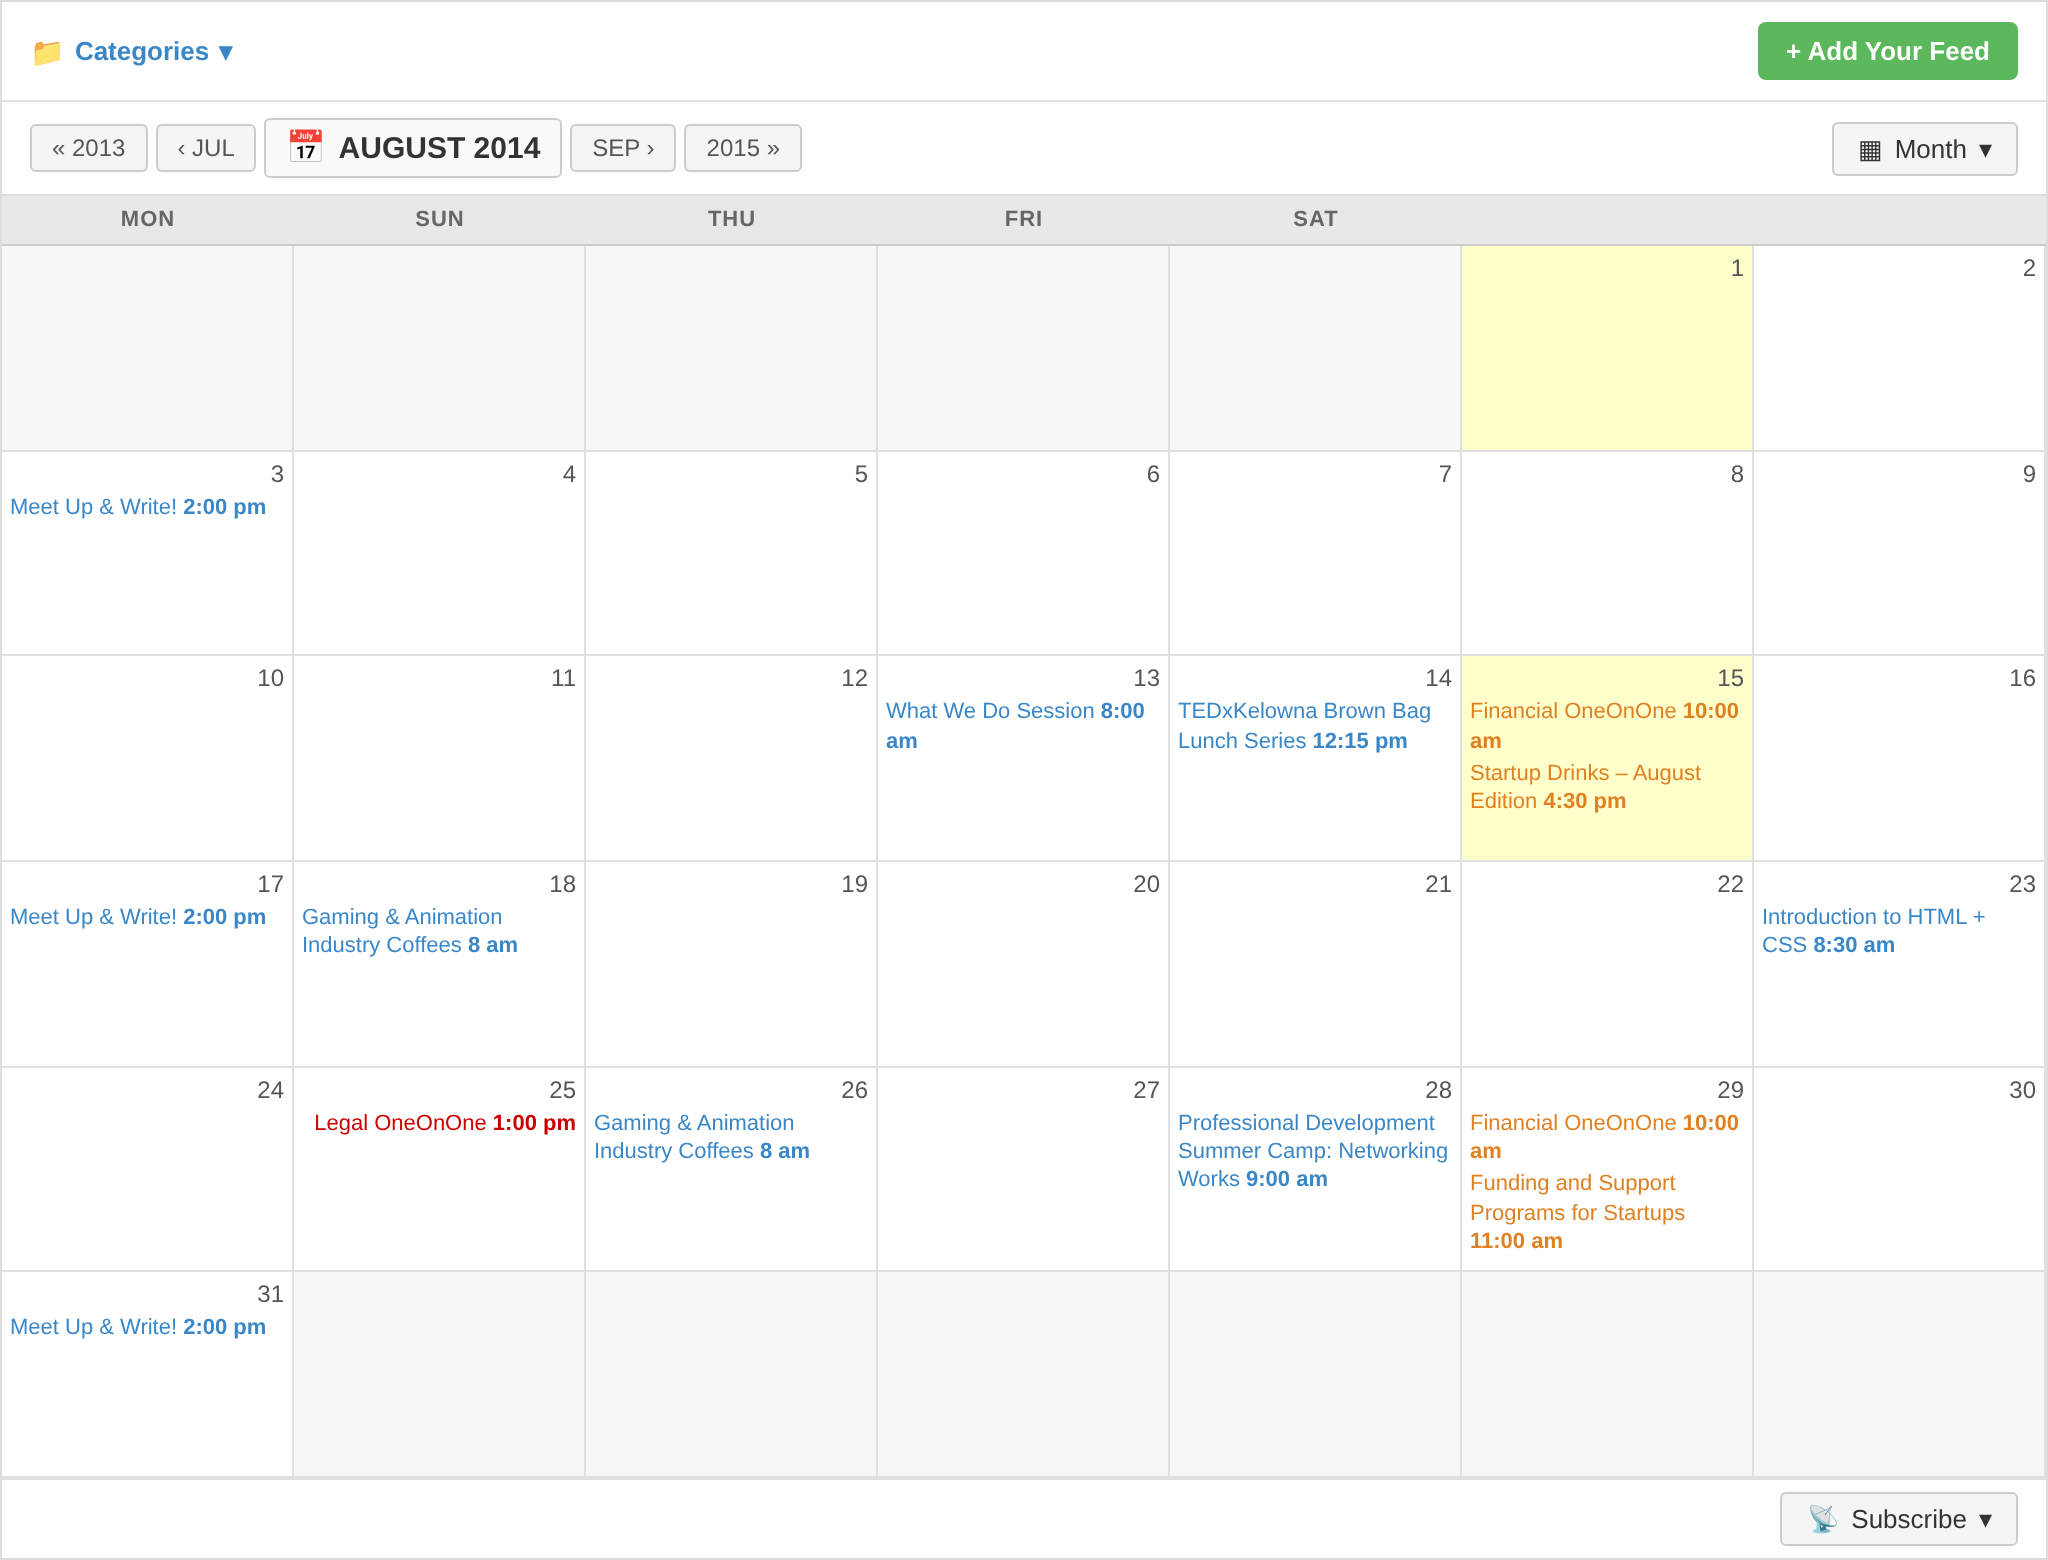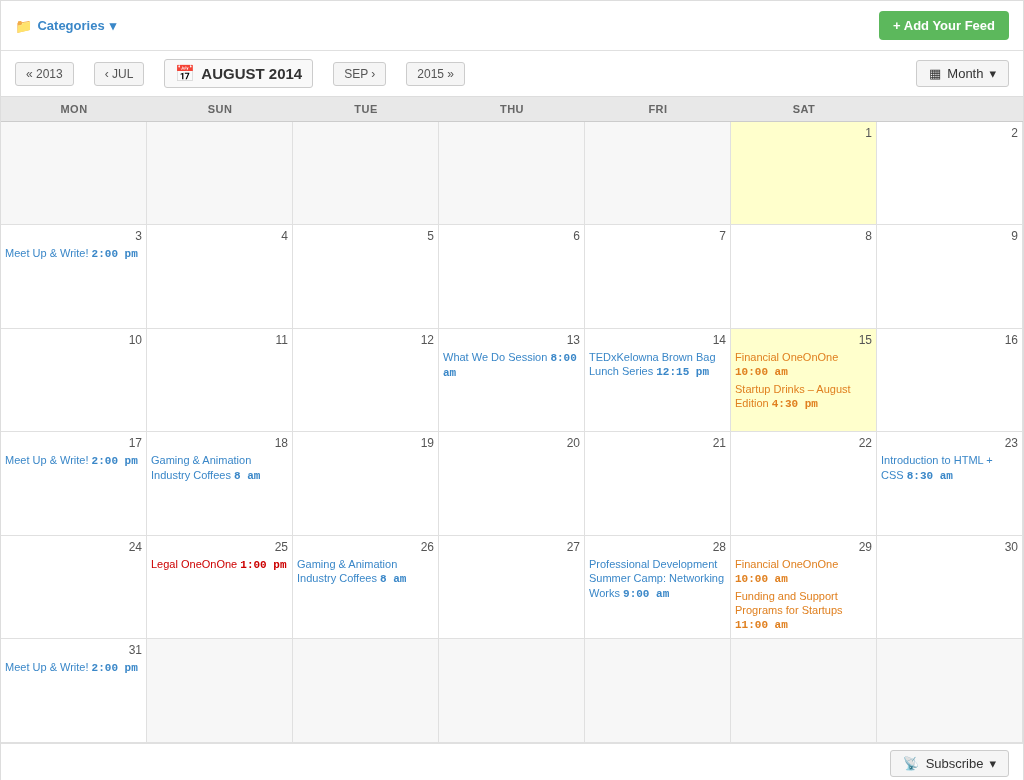--- a/index.html
+++ b/index.html
@@ -58,21 +58,21 @@
       justify-content: space-between;
       align-items: center;
       padding: 8px 14px;
       background: #fff;
       border-bottom: 1px solid #ddd;
     }
 
     .nav-left {
       display: flex;
       align-items: center;
-      gap: 20px;
+      gap: 4px;
     }
 
     .nav-btn {
       background: #f5f5f5;
       border: 1px solid #ccc;
       border-radius: 3px;
       padding: 4px 10px;
       font-size: 12px;
       cursor: pointer;
       color: #555;
@@ -168,25 +168,24 @@
 
     .event {
       font-size: 11px;
       margin-bottom: 2px;
       line-height: 1.3;
       cursor: pointer;
     }
 
     .event.blue { color: #3a87c8; }
     .event.orange { color: #e08020; }
-    .event.red { color: #cc0000; }
+    .event.red { color: #cc0000; text-align: right; }
 
     .event-time {
       font-weight: bold;
-      font-family: Liberation Mono, monospace;
     }
 
     
     .subscribe-bar {
       display: flex;
       justify-content: flex-end;
       padding: 6px 14px;
       border-top: 1px solid #e0e0e0;
       background: #fff;
     }
@@ -233,21 +232,20 @@
       <span>▦</span>
       <span>Month</span>
       <span>▾</span>
     </button>
   </div>
 
   <div class="calendar">
     <div class="day-headers">
       <div class="day-header">MON</div>
       <div class="day-header">SUN</div>
-      <div class="day-header">TUE</div>
       <div class="day-header">THU</div>
       <div class="day-header">FRI</div>
       <div class="day-header">SAT</div>
     </div>
 
     <div class="calendar-grid">
 
       <div class="cal-cell other-month"></div>
       <div class="cal-cell other-month"></div>
       <div class="cal-cell other-month"></div>

